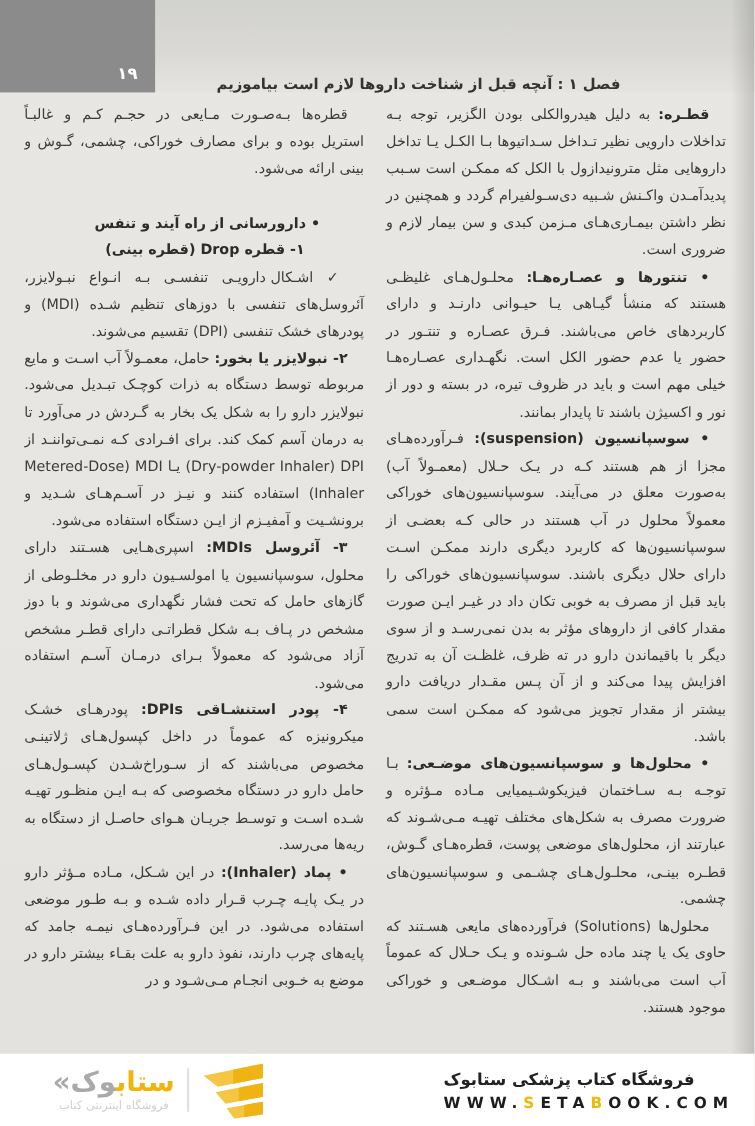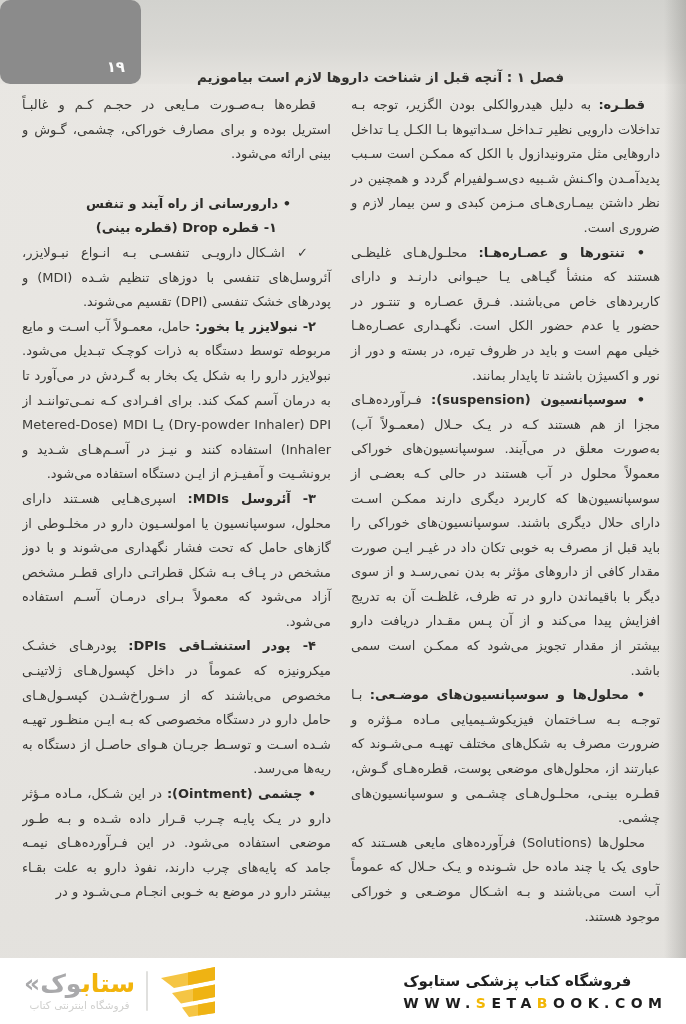--- a/index.html
+++ b/index.html
@@ -20,21 +20,21 @@
     position: absolute; top: 0; left: 0;
     width: 100%; height: 84px;
     background: linear-gradient(180deg, #d2d2ce 0%, #d9d8d4 55%, #e6e4e0 100%);
   }
   
   .corner-block {
     position: absolute; top: 0; left: 0;
     width: 141px; height: 84px;
     background: #8b8b8b;
     display: flex; align-items: flex-end; justify-content: flex-end;
-    padding: 0 16px 8px 0; box-sizing: border-box; border-radius: 10px;
+    padding: 0 16px 8px 0; box-sizing: border-box;
   }
   .page-number {
     color: #fbfbfb; font-size: 15px; font-weight: bold;
   }
   .header-title {
     position: absolute; top: 69px; right: 122px;
     direction: rtl;
     font-size: 13.5px; font-weight: bold; color: #343330;
     letter-spacing: 0.1px;
     white-space: nowrap;
@@ -70,21 +70,21 @@
   }
   
   .footer {
     position: absolute; left: 0; bottom: 0;
     width: 100%; height: 66px;
     background: #ffffff;
     display: flex; align-items: center; justify-content: space-between;
     padding: 0 24px 0 24px; box-sizing: border-box;
   }
   .brand { display: flex; align-items: center; gap: 11px; }
-  .brand-text { direction: rtl; text-align: center; }
+  .brand-text { direction: rtl; text-align: center; margin-left: 24px; }
   .wordmark { font-size: 25px; font-weight: bold; line-height: 1.05; direction: rtl; }
   .lg-y { color: #f2b40c; }
   .lg-g { color: #a9a9ab; }
   .lg-mark { color: #a9a9ab; direction: ltr; unicode-bidi: bidi-override; }
   .tagline { font-size: 10.5px; color: #cfcfcd; margin-top: 2px; direction: rtl; }
   .brand-divider { width: 2px; height: 40px; background: #e0e0de; border-radius: 1px; }
   .emblem { display: block; }
   .footer-right { text-align: left; }
   .store-name {
     direction: rtl; font-size: 15px; font-weight: bold; color: #212121;
@@ -121,21 +121,21 @@
     </div>
 
     <div class="col">
       <p><span>قطره‌ها بـه‌صـورت مـایعی در حجـم کـم و غالبـاً استریل بوده و برای مصارف خوراکی، چشمی، گـوش و بینی ارائه می‌شود.</span></p>
       <p class="heading1">• دارورسانی از راه آیند و تنفس</p>
       <p class="heading2">۱- قطره Drop (قطره بینی)</p>
       <p><span class="check">✓ </span><span>اشـکال دارویـی تنفسـی بـه انـواع نبـولایزر، آئروسل‌های تنفسی با دوزهای تنظیم شـده (MDI) و پودرهای خشک تنفسی (DPI) تقسیم می‌شوند.</span></p>
       <p><b>۲- نبولایزر یا بخور:</b><span> حامل، معمـولاً آب اسـت و مایع مربوطه توسط دستگاه به ذرات کوچـک تبـدیل می‌شود. نبولایزر دارو را به شکل یک بخار به گـردش در می‌آورد تا به درمان آسم کمک کند. برای افـرادی کـه نمـی‌تواننـد از DPI‏ (Dry-powder Inhaler) یـا MDI‏ (Metered-Dose Inhaler) استفاده کنند و نیـز در آسـم‌هـای شـدید و برونشـیت و آمفیـزم از ایـن دستگاه استفاده می‌شود.</span></p>
       <p><b>۳- آئروسل MDIs:</b><span> اسپری‌هـایی هسـتند دارای محلول، سوسپانسیون یا امولسـیون دارو در مخلـوطی از گازهای حامل که تحت فشار نگهداری می‌شوند و با دوز مشخص در پـاف بـه شکل قطراتـی دارای قطـر مشخص آزاد می‌شود که معمولاً بـرای درمـان آسـم استفاده می‌شود.</span></p>
       <p><b>۴- پودر استنشـاقی DPIs:</b><span> پودرهـای خشـک میکرونیزه که عموماً در داخل کپسول‌هـای ژلاتینـی مخصوص می‌باشند که از سـوراخ‌شـدن کپسـول‌هـای حامل دارو در دستگاه مخصوصی که بـه ایـن منظـور تهیـه شـده اسـت و توسـط جریـان هـوای حاصـل از دستگاه به ریه‌ها می‌رسد.</span></p>
-      <p><b>• چشمی (Ointment):</b><span> در این شـکل، مـاده مـؤثر دارو در یـک پایـه چـرب قـرار داده شـده و بـه طـور موضعی استفاده می‌شود. در این فـرآورده‌هـای نیمـه جامد که پایه‌های چرب دارند، نفوذ دارو به علت بقـاء بیشتر دارو در موضع به خـوبی انجـام مـی‌شـود و در</span></p>
+      <p><b>• پماد (Inhaler):</b><span> در این شـکل، مـاده مـؤثر دارو در یـک پایـه چـرب قـرار داده شـده و بـه طـور موضعی استفاده می‌شود. در این فـرآورده‌هـای نیمـه جامد که پایه‌های چرب دارند، نفوذ دارو به علت بقـاء بیشتر دارو در موضع به خـوبی انجـام مـی‌شـود و در</span></p>
     </div>
 
   </div>
 
   <div class="edge-shadow"></div>
 
   <div class="footer">
 
     <div class="brand">
       <div class="brand-text">

